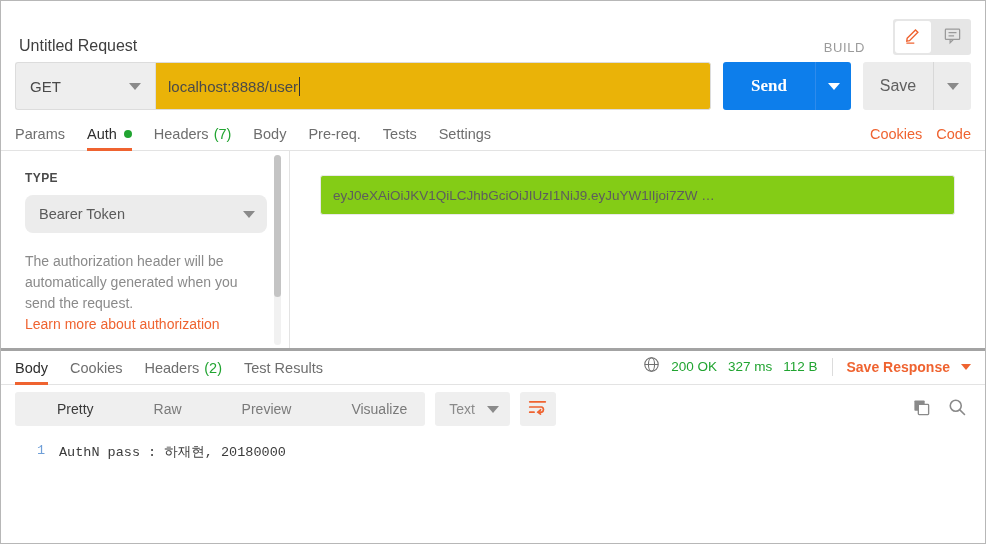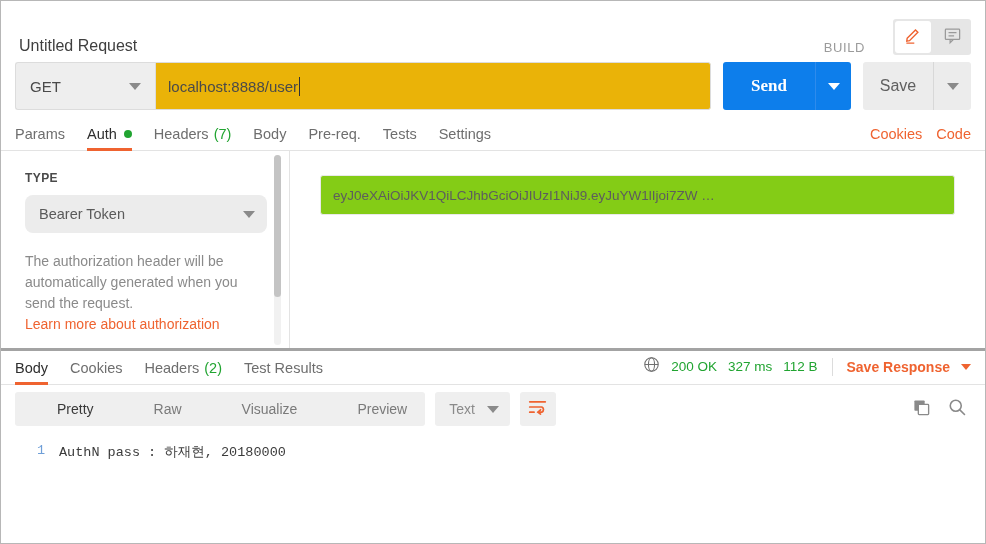--- a/index.html
+++ b/index.html
@@ -510,22 +510,22 @@
       <span class="meta-sep"></span>
       <span class="save-resp">Save Response</span>
       <span class="tri-down orange"></span>
     </div>
   </div>
 
   <div class="resp-toolbar">
     <div class="seg-group">
       <span class="seg active">Pretty</span>
       <span class="seg">Raw</span>
+      <span class="seg">Preview</span>
       <span class="seg">Visualize</span>
-      <span class="seg">Preview</span>
     </div>
     <div class="text-select">
       <span>Text</span>
       <span class="tri-down"></span>
     </div>
     <div class="wrap-btn">
       <span>
         <svg width="19" height="16" viewBox="0 0 22 18" fill="none" stroke="#ef6330" stroke-width="2" stroke-linecap="round">
           <line x1="2" y1="3" x2="20" y2="3"></line>
           <path d="M2 9 H16 a3.3 3.3 0 0 1 0 6 H12"></path>

